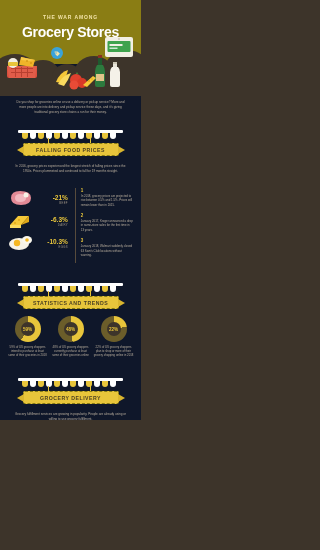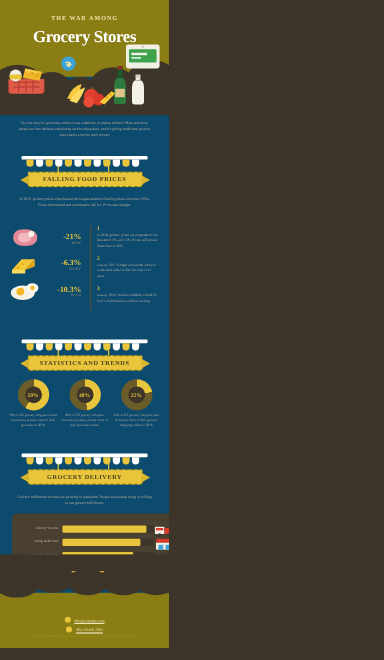--- a/index.html
+++ b/index.html
@@ -2,21 +2,21 @@
 <html><head>
 <meta charset="utf-8">
 <style>
   * { box-sizing: border-box; margin: 0; padding: 0; }
   html, body {
     width: 141px; height: 550px;
     background: #3d342a;
     font-family: "Liberation Sans", sans-serif;
     overflow: hidden;
   }
-  .page { position: relative; width: 141px; height: 540px; background: #0c4a6e; overflow: hidden; font-family: Liberation Serif, serif; }
+  .page { position: relative; width: 141px; height: 420px; background: #0f172a; overflow: hidden; }
 
   
   .hero { position: relative; width: 141px; height: 64px; background: #8a7d14; }
   .hero-kicker {
     position: absolute; top: 14px; left: 0; width: 141px; text-align: center;
     font-size: 5px; letter-spacing: 0.9px; font-weight: bold; color: #f2e3a8;
   }
   .hero-title {
     position: absolute; top: 24px; left: 0; width: 141px; text-align: center;
     font-size: 14px; font-weight: bold; color: #ffffff; letter-spacing: -0.3px;

